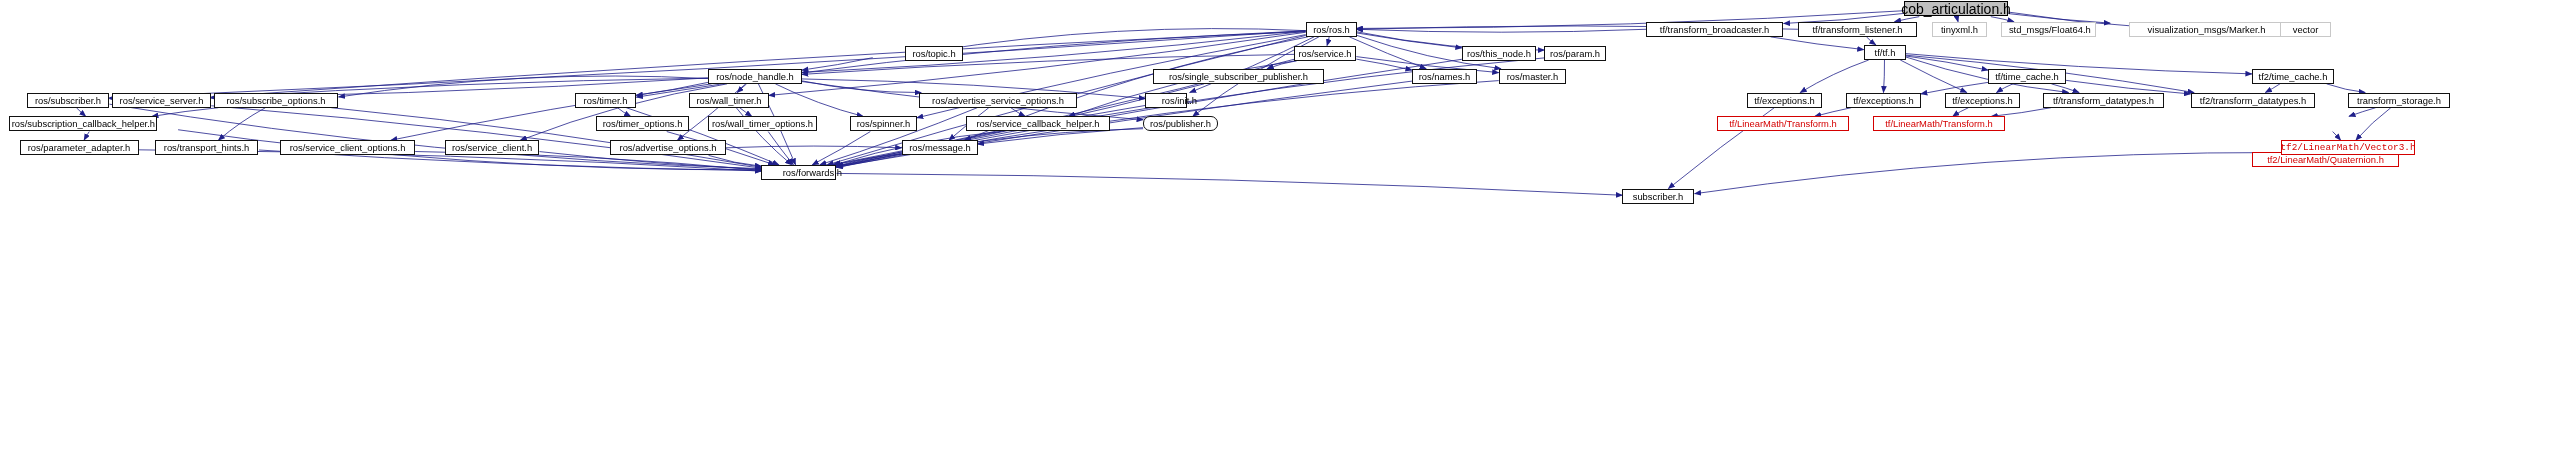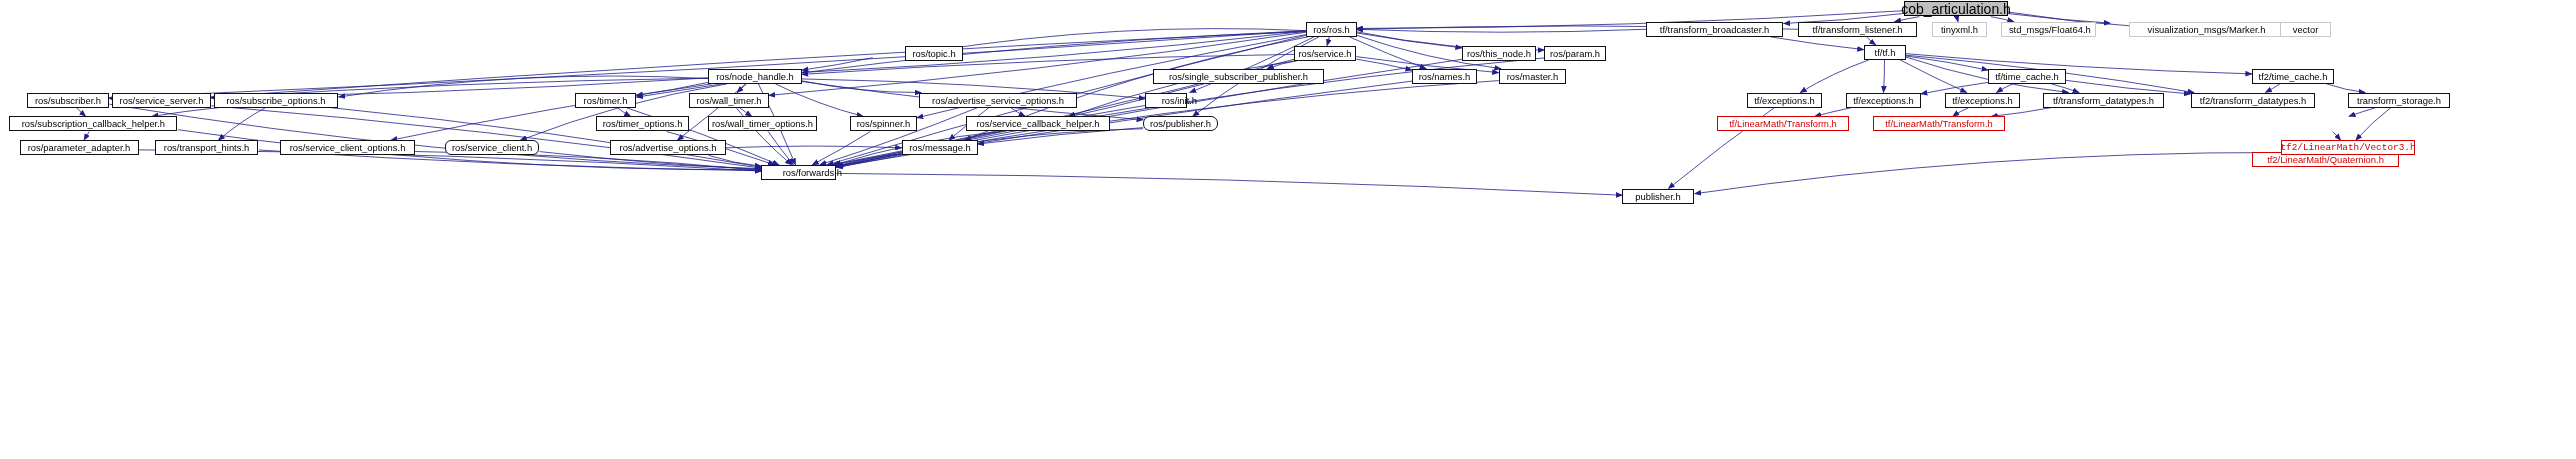--- a/index.html
+++ b/index.html
@@ -265,45 +265,45 @@
       </div>
       <div class="node strong" style="left: 850px; top: 116px; width: 67px;">
         <span>ros/spinner.h</span>
       </div>
       <div class="node strong" style="left: 966px; top: 116px; width: 144px;">
         <span>ros/service_callback_helper.h</span>
       </div>
       <div class="node strong" style="left: 1143px; top: 116px; width: 75px; border-radius: 7px;">
         <span>ros/publisher.h</span>
       </div>
-      <div class="node strong" style="left: 9.4px; top: 116px; width: 168px;">
+      <div class="node strong" style="left: 9.4px; top: 116px; width: 148px;">
         <span>ros/subscription_callback_helper.h</span>
       </div>
       <div class="node red" style="left: 2281px; top: 140px; width: 134px; font-family: Liberation Mono, monospace;">
         <span>tf2/LinearMath/Vector3.h</span>
       </div>
       <div class="node strong" style="left: 19.5px; top: 140px; width: 119px;">
         <span>ros/parameter_adapter.h</span>
       </div>
       <div class="node strong" style="left: 155px; top: 140px; width: 103px;">
         <span>ros/transport_hints.h</span>
       </div>
       <div class="node strong" style="left: 280px; top: 140px; width: 135px;">
         <span>ros/service_client_options.h</span>
       </div>
-      <div class="node strong" style="left: 445px; top: 140px; width: 94px; border-radius: 6px;">
+      <div class="node strong" style="left: 445px; top: 140px; width: 94px;">
         <span>ros/service_client.h</span>
       </div>
       <div class="node strong" style="left: 610px; top: 140px; width: 116px;">
         <span>ros/advertise_options.h</span>
       </div>
       <div class="node strong" style="left: 902px; top: 140px; width: 76px;">
         <span>ros/message.h</span>
       </div>
       <div class="node strong" style="left: 761px; top: 165px; width: 75px; padding-left: 32px;">
         <span>ros/forwards.h</span>
       </div>
       <div class="node strong" style="left: 1622px; top: 189px; width: 72px;">
-        <span>publisher.h</span>
+        <span>subscriber.h</span>
       </div>
     </div>
 </div>
 
 
 </body></html>

